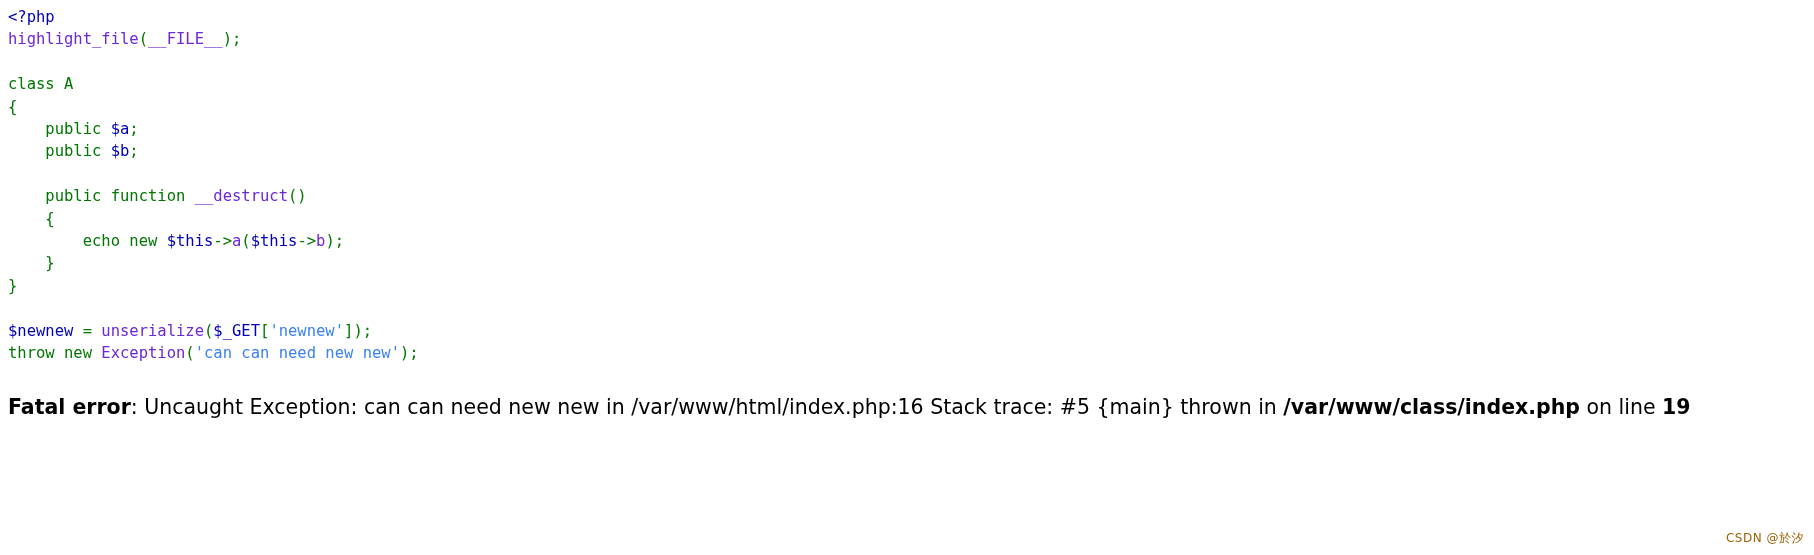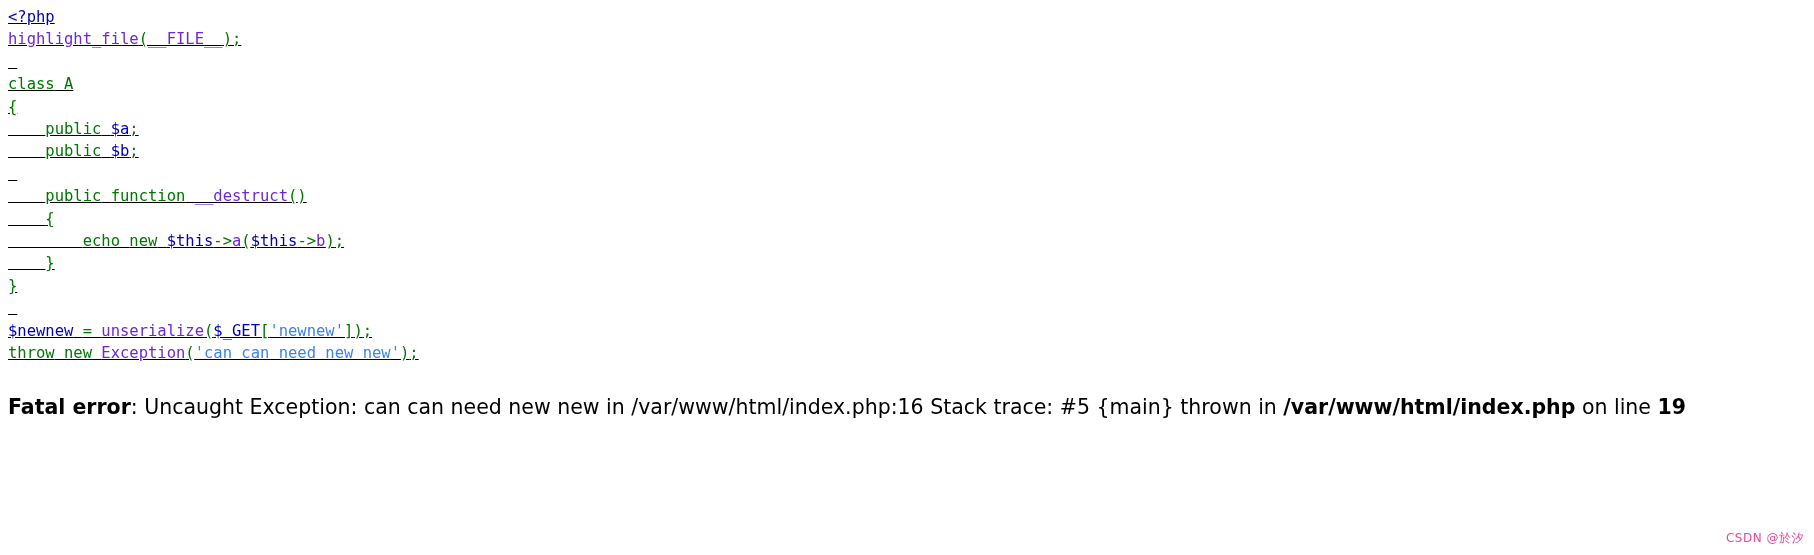--- a/index.html
+++ b/index.html
@@ -19,21 +19,21 @@
   #code-block {
     position: absolute;
     left: 8px;
     top: 6px;
     font-family: "DejaVu Sans Mono", "Liberation Mono", monospace;
     font-size: 15.5px;
     line-height: 22.4px;
     white-space: pre;
     letter-spacing: 0px;
   }
-  #code-block .line { white-space: pre; min-height: 22.4px; text-decoration: underline; }
+  #code-block .line { white-space: pre; min-height: 22.4px; }
 
   .tok-tag   { color: #0000bb; }   
   .tok-kw    { color: #007700; }   
   .tok-fn    { color: #6d28d9; }   
   .tok-var   { color: #0000bb; }   
   .tok-str   { color: #3b82f6; }
 
   
   #fatal-error {
     position: absolute;
@@ -47,27 +47,27 @@
   }
   #fatal-error b { font-weight: bold; text-align: right; }
 
   
   #watermark {
     position: absolute;
     right: 10px;
     bottom: 8px;
     font-family: "DejaVu Sans", "Liberation Sans", sans-serif;
     font-size: 12px;
-    color: #ec4899;
+    color: #a16207;
     letter-spacing: 0.5px;
     user-select: none;
   }
 </style>
 </head>
 <body>
 
 <div id="code-block"><div class="line"><span class="tok-tag">&lt;?php</span></div><div class="line"><span class="tok-fn">highlight_file</span><span class="tok-kw">(</span><span class="tok-fn">__FILE__</span><span class="tok-kw">)</span><span class="tok-kw">;</span></div><div class="line">&nbsp;</div><div class="line"><span class="tok-kw">class</span><span class="tok-kw"> </span><span class="tok-kw">A</span></div><div class="line"><span class="tok-kw">{</span></div><div class="line"><span class="tok-kw">    </span><span class="tok-kw">public</span><span class="tok-kw"> </span><span class="tok-var">$a</span><span class="tok-kw">;</span></div><div class="line"><span class="tok-kw">    </span><span class="tok-kw">public</span><span class="tok-kw"> </span><span class="tok-var">$b</span><span class="tok-kw">;</span></div><div class="line">&nbsp;</div><div class="line"><span class="tok-kw">    </span><span class="tok-kw">public</span><span class="tok-kw"> </span><span class="tok-kw">function</span><span class="tok-kw"> </span><span class="tok-fn">__destruct</span><span class="tok-kw">(</span><span class="tok-kw">)</span></div><div class="line"><span class="tok-kw">    </span><span class="tok-kw">{</span></div><div class="line"><span class="tok-kw">        </span><span class="tok-kw">echo</span><span class="tok-kw"> </span><span class="tok-kw">new</span><span class="tok-kw"> </span><span class="tok-var">$this</span><span class="tok-kw">-&gt;</span><span class="tok-fn">a</span><span class="tok-kw">(</span><span class="tok-var">$this</span><span class="tok-kw">-&gt;</span><span class="tok-fn">b</span><span class="tok-kw">)</span><span class="tok-kw">;</span></div><div class="line"><span class="tok-kw">    </span><span class="tok-kw">}</span></div><div class="line"><span class="tok-kw">}</span></div><div class="line">&nbsp;</div><div class="line"><span class="tok-var">$newnew</span><span class="tok-kw"> </span><span class="tok-kw">=</span><span class="tok-kw"> </span><span class="tok-fn">unserialize</span><span class="tok-kw">(</span><span class="tok-var">$_GET</span><span class="tok-kw">[</span><span class="tok-str">'newnew'</span><span class="tok-kw">]</span><span class="tok-kw">)</span><span class="tok-kw">;</span></div><div class="line"><span class="tok-kw">throw</span><span class="tok-kw"> </span><span class="tok-kw">new</span><span class="tok-kw"> </span><span class="tok-fn">Exception</span><span class="tok-kw">(</span><span class="tok-str">'can can need new new'</span><span class="tok-kw">)</span><span class="tok-kw">;</span></div></div>
 
 <div id="fatal-error">
-  <b>Fatal error</b><span>: </span><span>Uncaught Exception: can can need new new in /var/www/html/index.php:16 Stack trace: #5 {main} thrown in </span><b>/var/www/html/index.php</b><span> on line </span><b>19</b>
+  <b>Fatal error</b><span>: </span><span>Uncaught Exception: can can need new new in /var/www/html/index.php:16 Stack trace: #5 {main} thrown in </span><b>/var/www/class/index.php</b><span> on line </span><b>19</b>
 </div>
 
 <div id="watermark">CSDN @於汐</div>
 
 </body></html>

